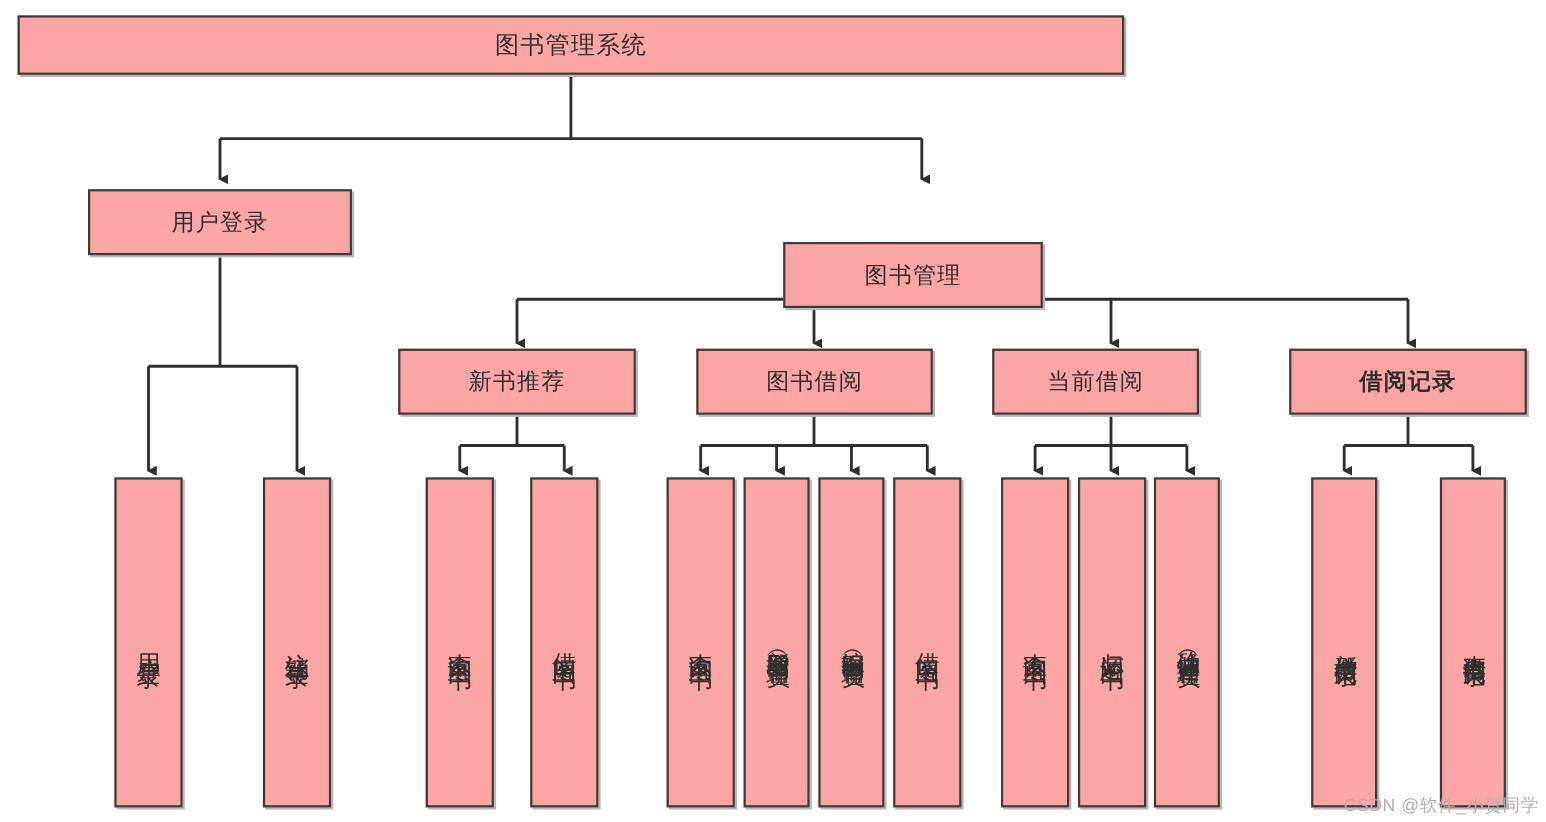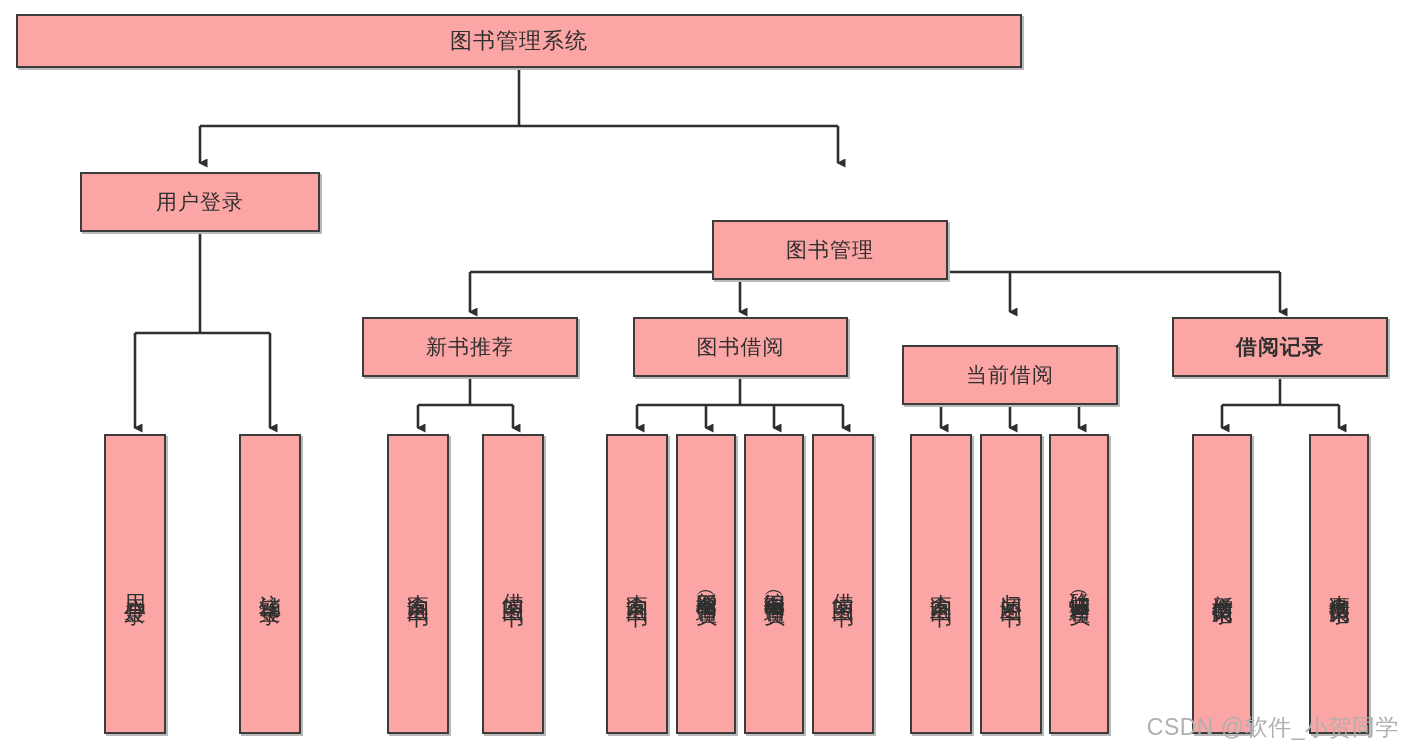--- a/index.html
+++ b/index.html
@@ -35,21 +35,21 @@
     padding:10px 0;
     align-items:center;
     justify-content:center;
     white-space:normal;
   }
   .node.v.tall{font-size:21px;letter-spacing:2px;}
 
   .watermark{
     position:absolute;
     right:6px;bottom:4px;
-    font-size:23px;
+    font-size:16px;
     color:#b0b0b0;
     letter-spacing:0.5px;
     white-space:nowrap;
     z-index:5;
   }
 </style>
 </head>
 <body>
 
 <div id="canvas">
@@ -104,21 +104,21 @@
     </g>
   </svg>
 
   <div class="node h root" style="left:16px;top:14px;width:1006px;height:54px;">图书管理系统</div>
 
   <div class="node h" style="left:80px;top:172px;width:240px;height:60px;">用户登录</div>
   <div class="node h" style="left:712px;top:172px;width:236px;height:60px;margin-top:48px;">图书管理</div>
 
   <div class="node h" style="left:362px;top:317px;width:216px;height:60px;text-align:right;">新书推荐</div>
   <div class="node h" style="left:633px;top:317px;width:215px;height:60px;">图书借阅</div>
-  <div class="node h" style="left:902px;top:317px;width:216px;height:60px;margin-top:28px;">当前借阅</div>
+  <div class="node h" style="left:902px;top:317px;width:188px;height:60px;">当前借阅</div>
   <div class="node h" style="left:1172px;top:317px;width:216px;height:60px;font-weight:bold;">借阅记录</div>
 
   <div class="node v" style="left:104px;top:434px;width:62px;height:300px;">用户登录</div>
   <div class="node v" style="left:239px;top:434px;width:62px;height:300px;">注销登录</div>
 
   <div class="node v" style="left:387px;top:434px;width:62px;height:300px;">查询图书</div>
   <div class="node v" style="left:482px;top:434px;width:62px;height:300px;">借阅图书</div>
 
   <div class="node v" style="left:606px;top:434px;width:62px;height:300px;">查询图书</div>
   <div class="node v tall" style="left:676px;top:434px;width:60px;height:300px;">新增图书（管理员）</div>

